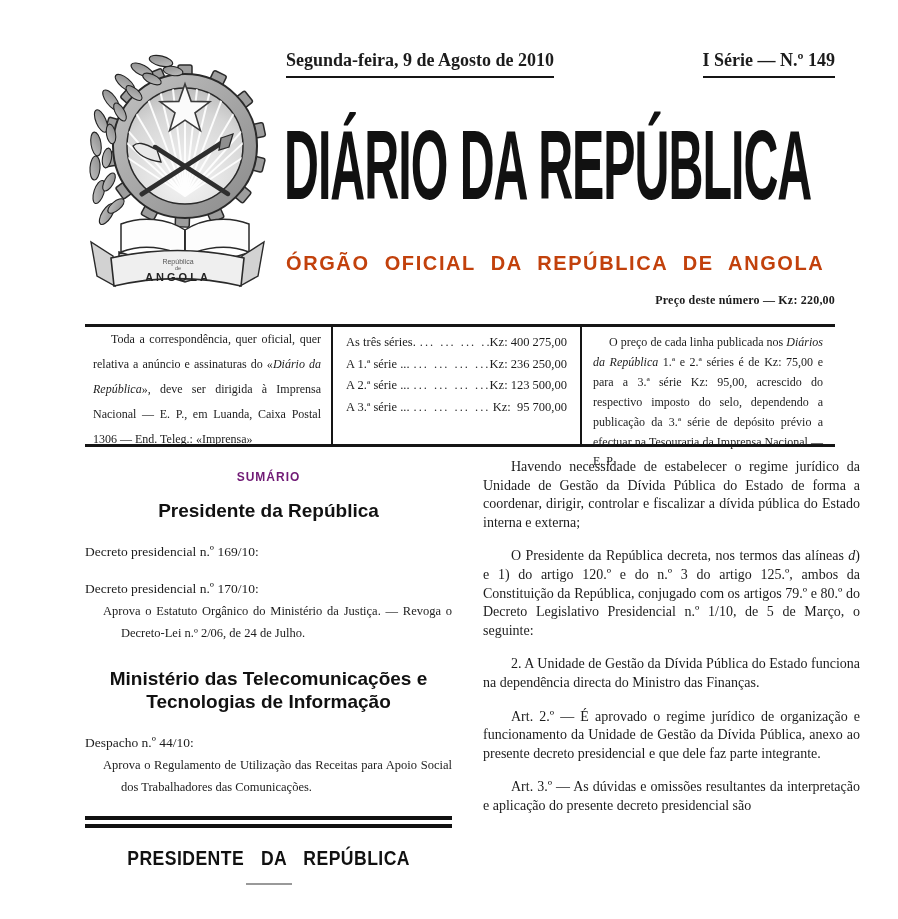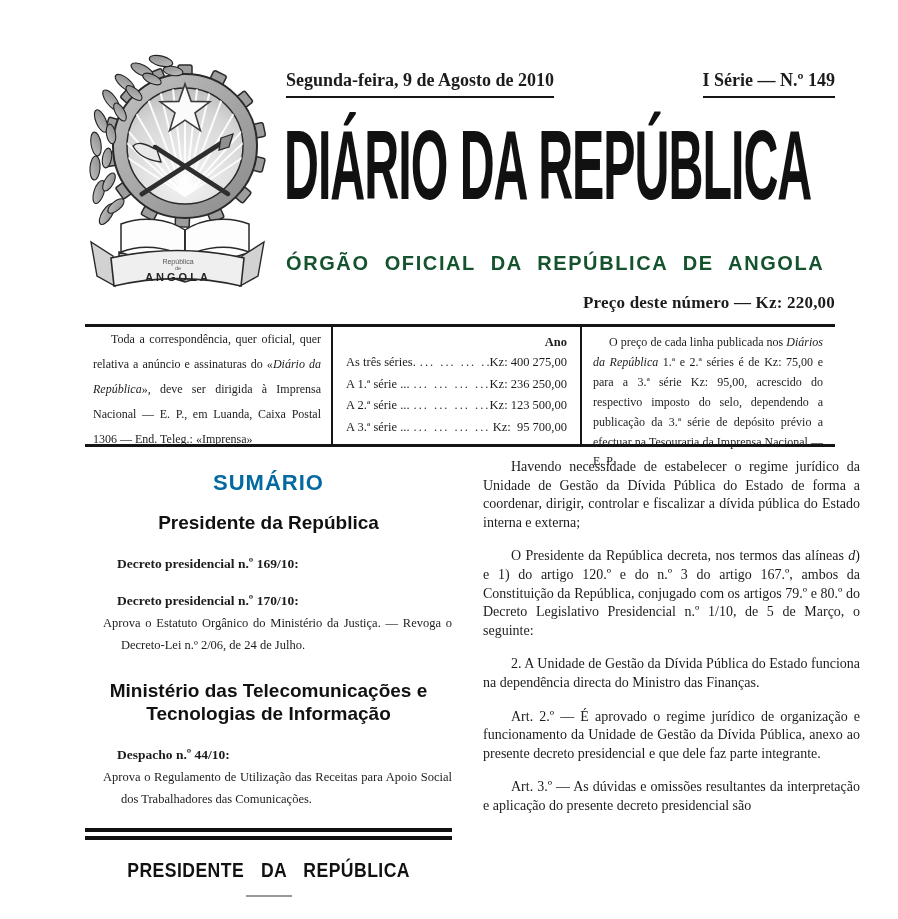--- a/index.html
+++ b/index.html
@@ -9,38 +9,38 @@
     background:#ffffff; overflow:hidden; color:#1c1c1c;
     font-family:"Liberation Serif", serif;
   }
   
   .emblem { position:absolute; left:85px; top:46px; width:185px; height:246px; }
   .date-row {
     position:absolute; left:286px; top:50px; width:549px;
     display:flex; justify-content:space-between;
     font-weight:bold; font-size:18px;
   }
-  .date-row .u { border-bottom:2.5px solid #151515; padding-bottom:5px; white-space:nowrap;margin-top:20px; }
+  .date-row .u { border-bottom:2.5px solid #151515; padding-bottom:5px; white-space:nowrap; }
   .gazette-title {
     position:absolute; left:284px; top:116px; width:551px; height:84px; overflow:visible;
   }
   .gazette-title span {
     display:inline-block; white-space:nowrap;
     font-family:"Liberation Sans", sans-serif; font-weight:700;
     font-size:94px; line-height:1; letter-spacing:-2px; color:#111;
     transform:scale(0.515,1.05); transform-origin:0 0;
   }
   .gazette-subtitle {
     position:absolute; left:286px; top:252px; width:549px;
     font-family:"Liberation Sans", sans-serif; font-weight:700; font-size:20px;
-    letter-spacing:1.6px; word-spacing:8px; color:#14532d; white-space:nowrap;
+    letter-spacing:1.6px; word-spacing:8px; color:#c2410c; white-space:nowrap;
   }
   .price-line {
     position:absolute; right:63px; top:293px;
-    font-weight:bold; font-size:17px; letter-spacing:0.2px;margin-left:36px;
+    font-weight:bold; font-size:12px; letter-spacing:0.2px;margin-left:36px;
   }
   
   .info-box {
     position:absolute; left:85px; top:324px; width:750px; height:123px;
     border-top:3px solid #151515; border-bottom:3px solid #151515;
     display:flex;
   }
   .info-box .col { height:100%; }
   .col-correspondence {
     width:246px; padding:0 10px 0 8px;
@@ -59,28 +59,28 @@
   .col-pricing {
     width:249px; padding:6px 8px 6px 11px;
     font-size:12px; line-height:1.66; text-align:justify; text-indent:16px;
   }
   
   .left-col { position:absolute; left:85px; top:452px; width:367px; }
   .right-col { position:absolute; left:483px; top:458px; width:377px; }
 
   .sum-heading {
     text-align:center; font-family:"Liberation Sans", sans-serif; font-weight:700;
-    font-size:22px; letter-spacing:1px; margin-top:18px; color:#0369a1;
+    font-size:12px; letter-spacing:1px; margin-top:18px; color:#701a75;
   }
   .organ-heading {
     text-align:center; font-family:"Liberation Sans", sans-serif; font-weight:700;
     font-size:19px; line-height:1.25; margin-top:15px; color:#111;
   }
   .sum-entry { margin-top:21px; }
-  .sum-entry .entry-label { font-weight:bold; font-size:13.5px;margin-left:32px; }
+  .sum-entry .entry-label { font-weight:normal; font-size:13.5px; }
   .sum-entry .entry-desc {
     font-size:12.5px; line-height:1.75; margin-top:4px;
     padding-left:36px; text-indent:-18px; text-align:justify;
   }
   .double-rule { margin-top:17px; height:12px; border-top:4.5px solid #111; border-bottom:4px solid #111; }
   .decree-organ {
     text-align:center; margin-top:19px; color:#111;
   }
   .decree-organ span {
     display:inline-block; font-family:"Liberation Sans", sans-serif; font-weight:700;
@@ -236,21 +236,20 @@
     <span>DIÁRIO DA REPÚBLICA</span>
   </div>
   <div class="gazette-subtitle">ÓRGÃO OFICIAL DA REPÚBLICA DE ANGOLA</div>
   <div class="price-line">Preço deste número — Kz: 220,00</div>
 
   <div class="info-box">
     <div class="col col-correspondence">
       <span>Toda a correspondência, quer oficial, quer relativa a anúncio e assinaturas do «</span><span class="it">Diário da República</span><span>», deve ser dirigida à Imprensa Nacional — E. P., em Luanda, Caixa Postal 1306 — End. Teleg.: «Imprensa»</span>
     </div>
     <div class="col col-subscriptions">
-      <div class="subs-period">Ano</div>
       <div class="subs-row">
         <span class="lbl">As três séries.</span>
         <span class="dots">... ... ... ...</span>
         <span class="prc">Kz: 400 275,00</span>
       </div>
       <div class="subs-row">
         <span class="lbl">A 1.ª série ...</span>
         <span class="dots">... ... ... ...</span>
         <span class="prc">Kz: 236 250,00</span>
       </div>
@@ -293,19 +292,19 @@
 
     <div class="decree-organ">
       <span>PRESIDENTE  DA  REPÚBLICA</span>
     </div>
     <div class="small-dash"></div>
 
   </div>
 
   <div class="right-col">
     <p>Havendo necessidade de estabelecer o regime jurídico da Unidade de Gestão da Dívida Pública do Estado de forma a coordenar, dirigir, controlar e fiscalizar a dívida pública do Estado interna e externa;</p>
-    <p><span>O Presidente da República decreta, nos termos das alíneas </span><span class="it">d</span><span>) e 1) do artigo 120.º e do n.º 3 do artigo 167.º, ambos da Constituição da República, conjugado com os artigos 79.º e 80.º do Decreto Legislativo Presidencial n.º 1/10, de 5 de Março, o seguinte:</span></p>
+    <p><span>O Presidente da República decreta, nos termos das alíneas </span><span class="it">d</span><span>) e 1) do artigo 120.º e do n.º 3 do artigo 125.º, ambos da Constituição da República, conjugado com os artigos 79.º e 80.º do Decreto Legislativo Presidencial n.º 1/10, de 5 de Março, o seguinte:</span></p>
     <p>2. A Unidade de Gestão da Dívida Pública do Estado funciona na dependência directa do Ministro das Finanças.</p>
     <p>Art. 2.º — É aprovado o regime jurídico de organização e funcionamento da Unidade de Gestão da Dívida Pública, anexo ao presente decreto presidencial e que dele faz parte integrante.</p>
     <p>Art. 3.º — As dúvidas e omissões resultantes da interpretação e aplicação do presente decreto presidencial são</p>
   </div>
 
 </div>
 
 </body></html>

